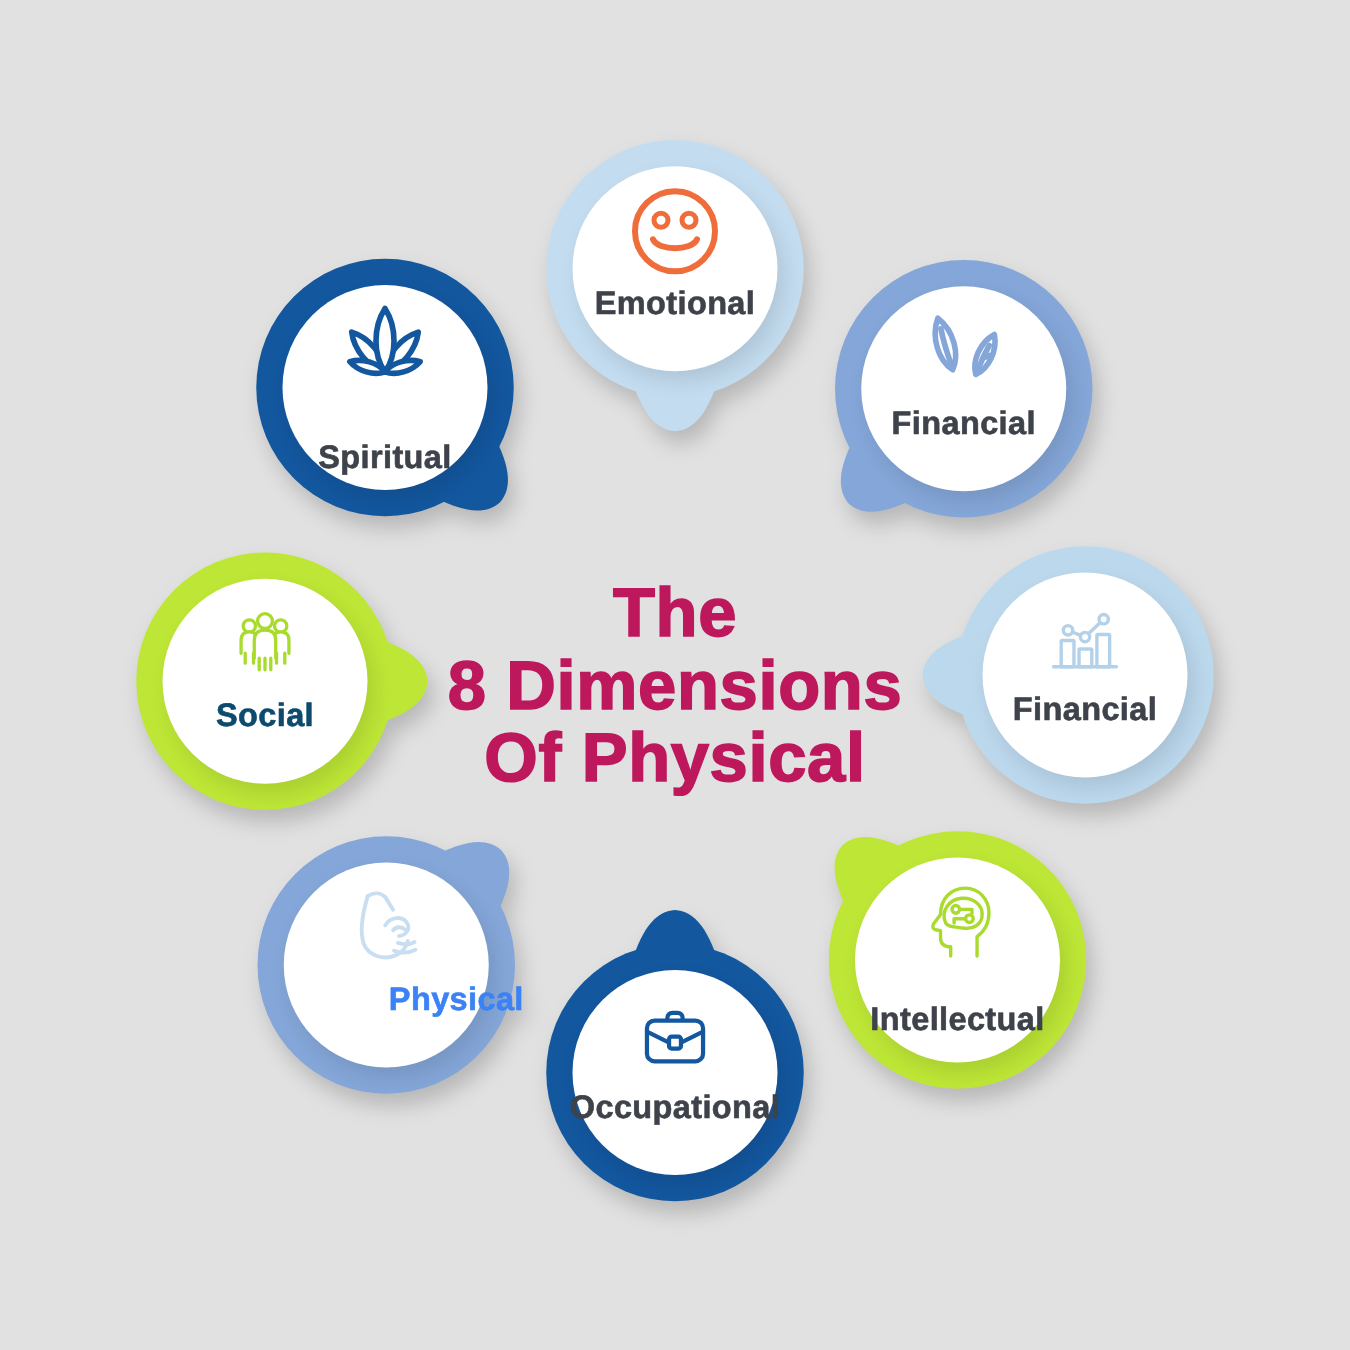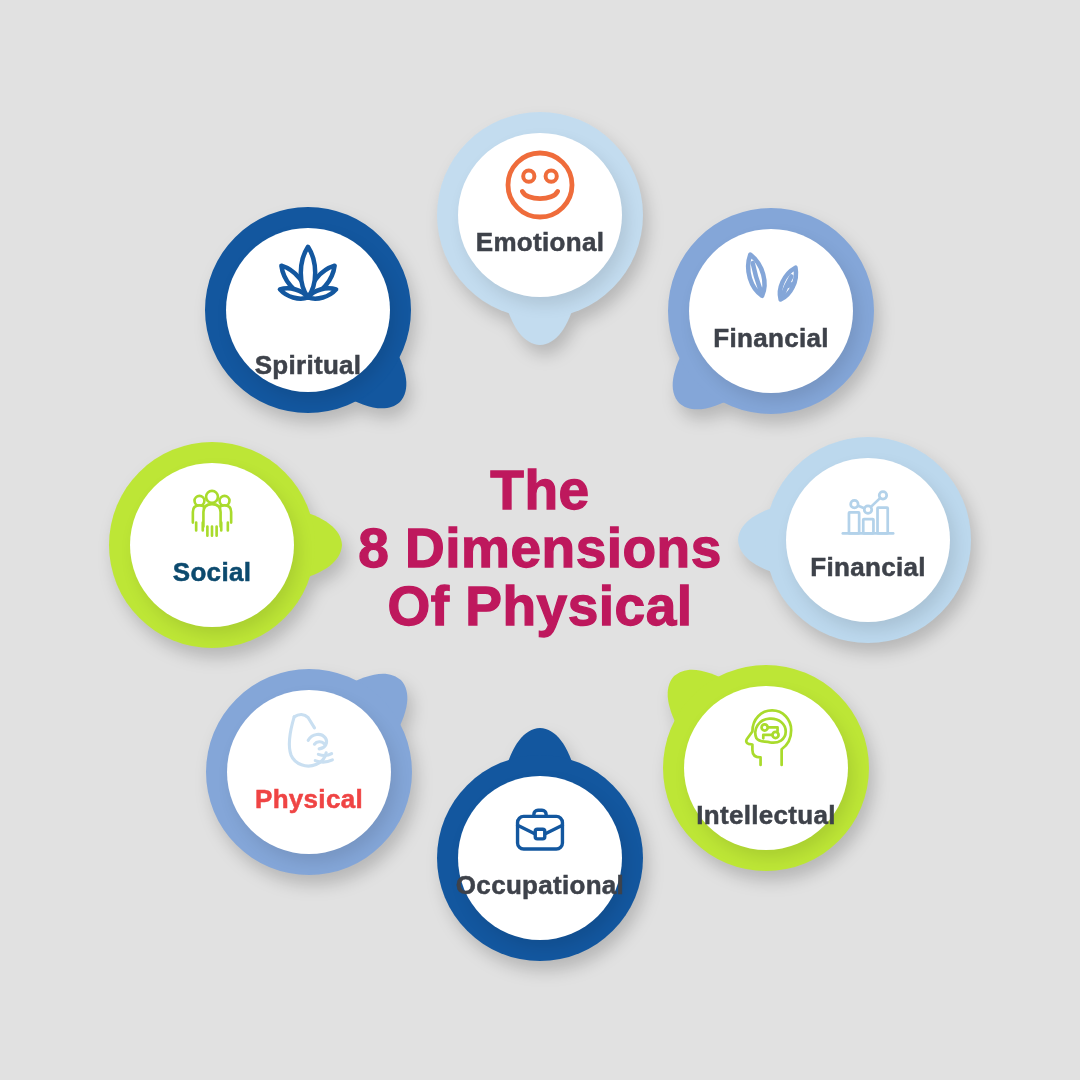--- a/index.html
+++ b/index.html
@@ -168,21 +168,21 @@
     </svg>
     <div class="inner">
       <svg class="icon" viewBox="0 0 100 100" fill="none" stroke-width="4" stroke-linecap="round" stroke-linejoin="round" stroke="#C9DFF1">
         <path d="M31 14 C25 34 23 52 27 63 C32 75 47 80 59 75 C66 72 71 66 72 60"></path>
         <path d="M31 14 C37 10 44 10 49 15 L57 28"></path>
         <path d="M49 44 C54 35 66 34 71 41 C75 47 71 54 63 55"></path>
         <path d="M57 49 C60 45 66 45 69 48"></path>
         <path d="M62 62 C68 64 74 64 79 61"></path>
         <path d="M58 70 C66 73 74 72 80 69"></path>
       </svg>
-      <div class="label" style="color: #ef4444;">Physical</div>
+      <div class="label" style="color: #3b82f6; text-align: right;">Physical</div>
     </div>
   </div>
 
   <div class="bubble b-social">
     <svg class="blob" viewBox="0 0 260 260">
       <g transform="rotate(270 130 130)" fill="#BDE636">
         <path d="M93 210 C102 244 114 259 130 260 C146 259 158 244 167 210 Z"></path>
         <circle cx="130" cy="130" r="103"></circle>
       </g>
     </svg>

